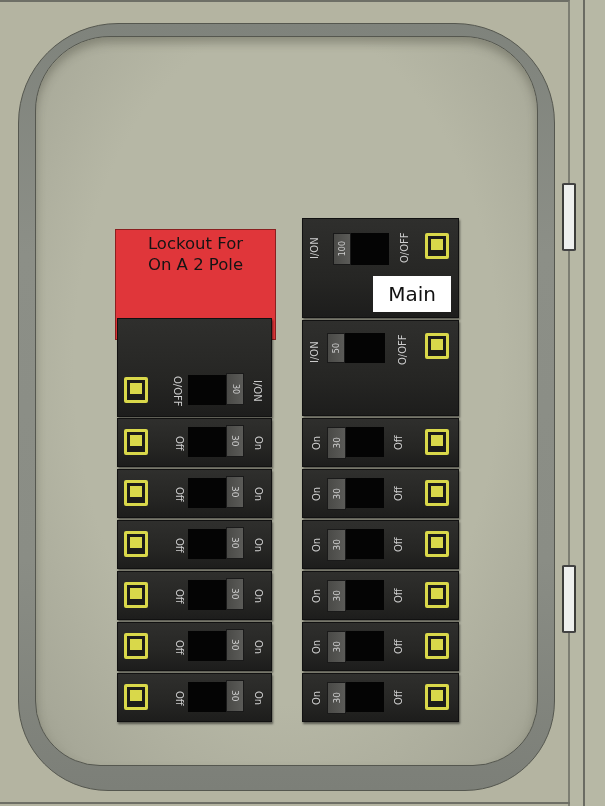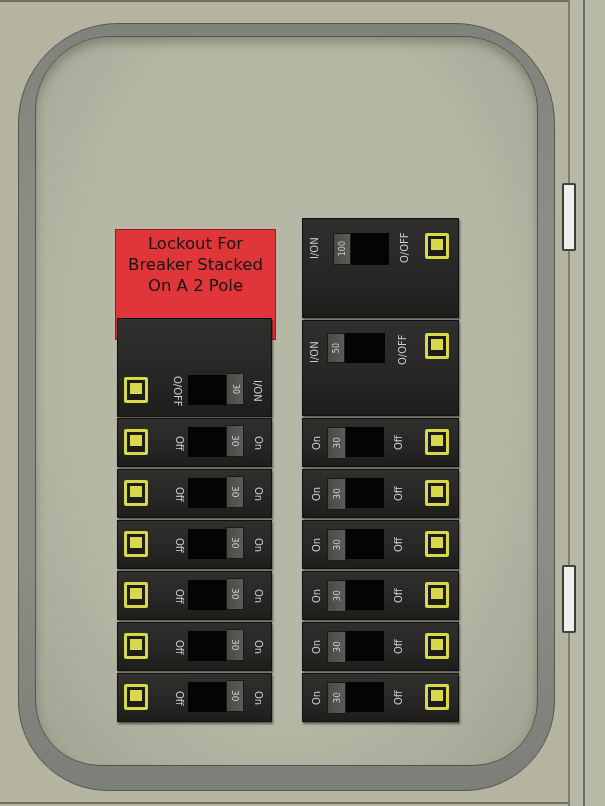--- a/index.html
+++ b/index.html
@@ -29,32 +29,32 @@
 <div class="door-line"></div>
 <div class="bottom-line"></div>
 <div class="hinge" style="left:562px;top:183px;"></div>
 <div class="hinge" style="left:562px;top:565px;"></div>
 
 <div class="trim"></div>
 <div class="inner"></div>
 
 <div class="label-red">
   <div>Lockout For</div>
-  <div>Breaker Stacked</div>
   <div>On A 2 Pole</div>
 </div>
 
 <div class="breaker" style="left:302px;top:218px;width:157px;height:100px;">
   <div class="vtext rot-l" style="left:4px;top:8px;width:14px;height:42px;">I/ON</div>
   <div class="handle" style="left:30px;top:14px;width:18px;height:32px;">
       <span class="vtext rot-l" style="position:static;font-size:8px;">100</span>
     </div>
   <div class="slot" style="left:48px;top:14px;width:38px;height:32px;"></div>
   <div class="vtext rot-l" style="left:94px;top:6px;width:14px;height:46px;">O/OFF</div>
   <div class="logo" style="left:122px;top:14px;"></div>
+  <div class="tag" style="left:70px;top:57px;width:78px;height:36px;">Main</div>
 </div>
 
 <div class="breaker" style="left:302px;top:320px;width:157px;height:96px;">
   <div class="vtext rot-l" style="left:4px;top:10px;width:14px;height:42px;">I/ON</div>
   <div class="handle" style="left:24px;top:12px;width:18px;height:30px;">
       <span class="vtext rot-l" style="position:static;font-size:8px;">50</span>
     </div>
   <div class="slot" style="left:42px;top:12px;width:40px;height:30px;"></div>
   <div class="vtext rot-l" style="left:92px;top:6px;width:14px;height:46px;">O/OFF</div>
   <div class="logo" style="left:122px;top:12px;"></div>

